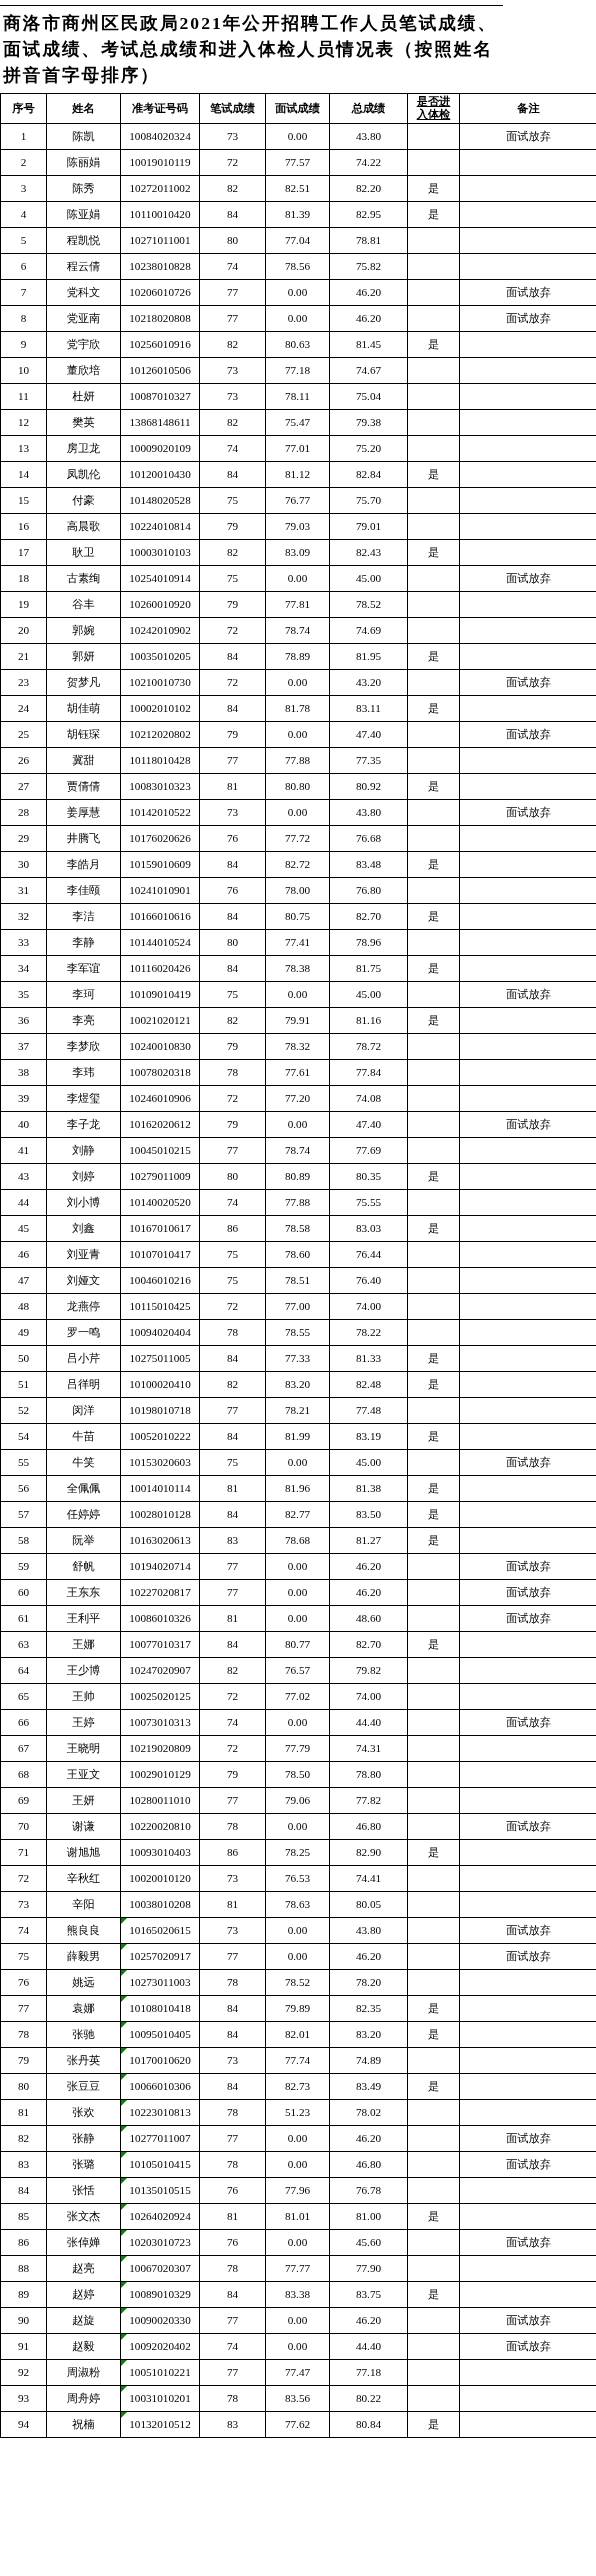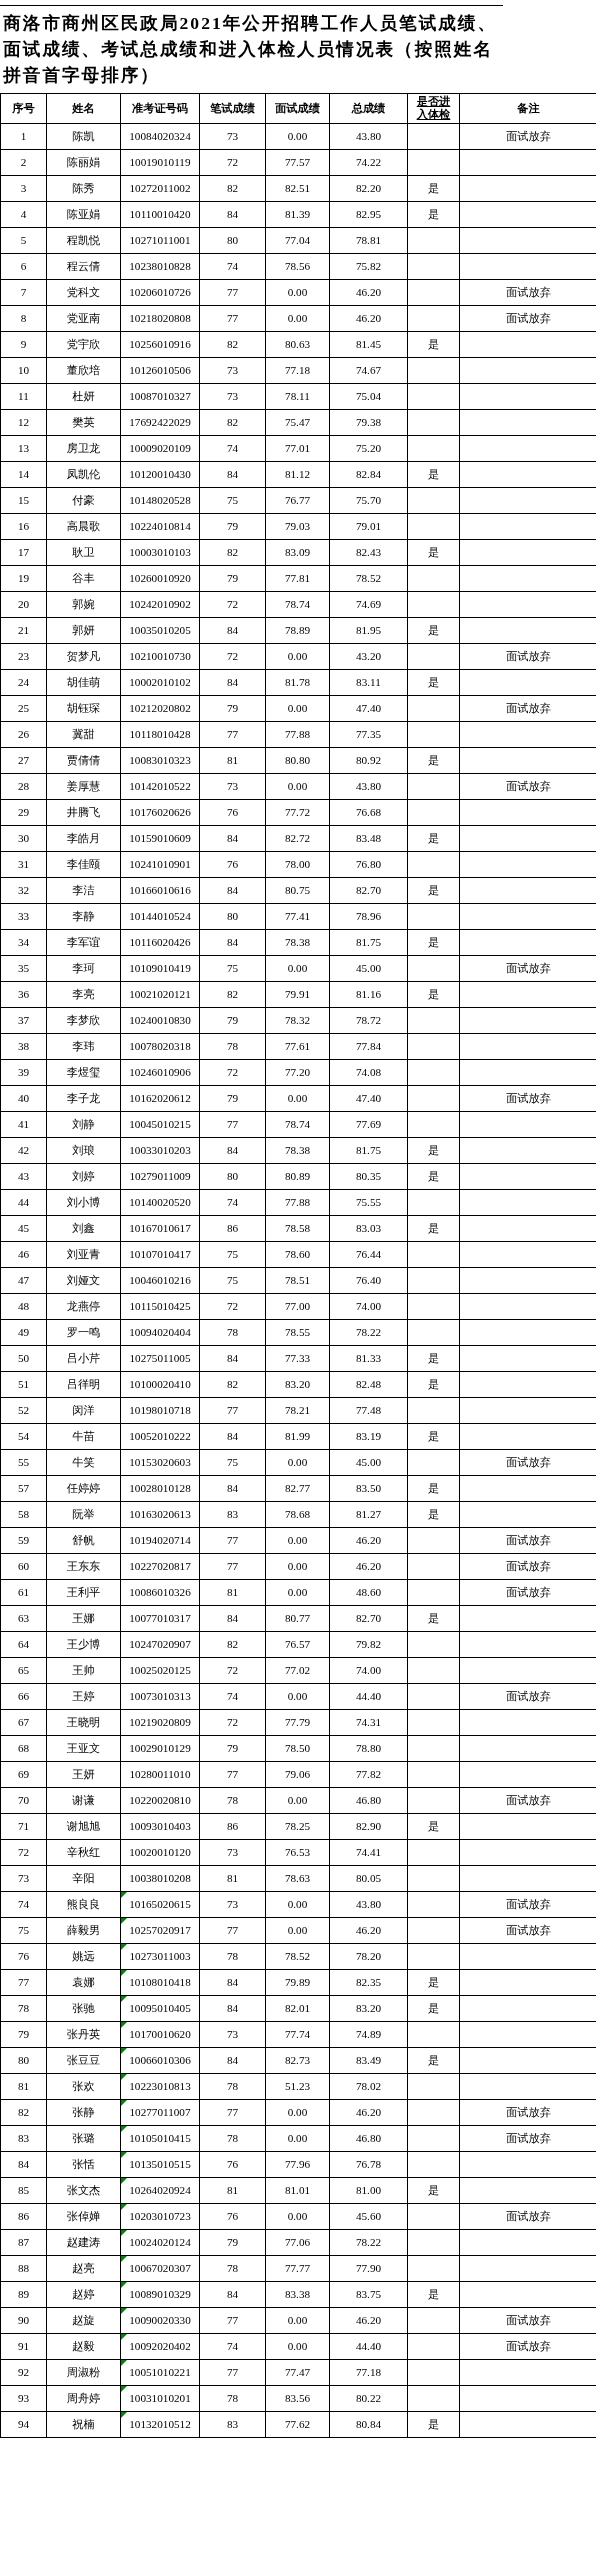--- a/index.html
+++ b/index.html
@@ -187,21 +187,21 @@
     <td class="id-cell">10087010327</td>
     <td>73</td>
     <td>78.11</td>
     <td>75.04</td>
     <td></td>
     <td></td>
   </tr>
         <tr>
     <td>12</td>
     <td>樊英</td>
-    <td class="id-cell">17692422029</td>
+    <td class="id-cell">13868148611</td>
     <td>82</td>
     <td>75.47</td>
     <td>79.38</td>
     <td></td>
     <td></td>
   </tr>
         <tr>
     <td>13</td>
     <td>房卫龙</td>
     <td class="id-cell">10009020109</td>
@@ -245,20 +245,30 @@
     <td>17</td>
     <td>耿卫</td>
     <td class="id-cell">10003010103</td>
     <td>82</td>
     <td>83.09</td>
     <td>82.43</td>
     <td>是</td>
     <td></td>
   </tr>
         <tr>
+    <td>18</td>
+    <td>古素绚</td>
+    <td class="id-cell">10254010914</td>
+    <td>75</td>
+    <td>0.00</td>
+    <td>45.00</td>
+    <td></td>
+    <td>面试放弃</td>
+  </tr>
+        <tr>
     <td>19</td>
     <td>谷丰</td>
     <td class="id-cell">10260010920</td>
     <td>79</td>
     <td>77.81</td>
     <td>78.52</td>
     <td></td>
     <td></td>
   </tr>
         <tr>
@@ -465,30 +475,20 @@
     <td>41</td>
     <td>刘静</td>
     <td class="id-cell">10045010215</td>
     <td>77</td>
     <td>78.74</td>
     <td>77.69</td>
     <td></td>
     <td></td>
   </tr>
         <tr>
-    <td>42</td>
-    <td>刘琅</td>
-    <td class="id-cell">10033010203</td>
-    <td>84</td>
-    <td>78.38</td>
-    <td>81.75</td>
-    <td>是</td>
-    <td></td>
-  </tr>
-        <tr>
     <td>43</td>
     <td>刘婷</td>
     <td class="id-cell">10279011009</td>
     <td>80</td>
     <td>80.89</td>
     <td>80.35</td>
     <td>是</td>
     <td></td>
   </tr>
         <tr>
@@ -595,20 +595,30 @@
     <td>55</td>
     <td>牛笑</td>
     <td class="id-cell">10153020603</td>
     <td>75</td>
     <td>0.00</td>
     <td>45.00</td>
     <td></td>
     <td>面试放弃</td>
   </tr>
         <tr>
+    <td>56</td>
+    <td>全佩佩</td>
+    <td class="id-cell">10014010114</td>
+    <td>81</td>
+    <td>81.96</td>
+    <td>81.38</td>
+    <td>是</td>
+    <td></td>
+  </tr>
+        <tr>
     <td>57</td>
     <td>任婷婷</td>
     <td class="id-cell">10028010128</td>
     <td>84</td>
     <td>82.77</td>
     <td>83.50</td>
     <td>是</td>
     <td></td>
   </tr>
         <tr>
@@ -885,30 +895,20 @@
     <td>86</td>
     <td>张倬婵</td>
     <td class="id-cell">10203010723<span class="tri" style="border-top-color: rgb(16, 124, 16);"></span></td>
     <td>76</td>
     <td>0.00</td>
     <td>45.60</td>
     <td></td>
     <td>面试放弃</td>
   </tr>
         <tr>
-    <td>87</td>
-    <td>赵建涛</td>
-    <td class="id-cell">10024020124<span class="tri" style="border-top-color: rgb(16, 124, 16);"></span></td>
-    <td>79</td>
-    <td>77.06</td>
-    <td>78.22</td>
-    <td></td>
-    <td></td>
-  </tr>
-        <tr>
     <td>88</td>
     <td>赵亮</td>
     <td class="id-cell">10067020307<span class="tri" style="border-top-color: rgb(16, 124, 16);"></span></td>
     <td>78</td>
     <td>77.77</td>
     <td>77.90</td>
     <td></td>
     <td></td>
   </tr>
         <tr>

